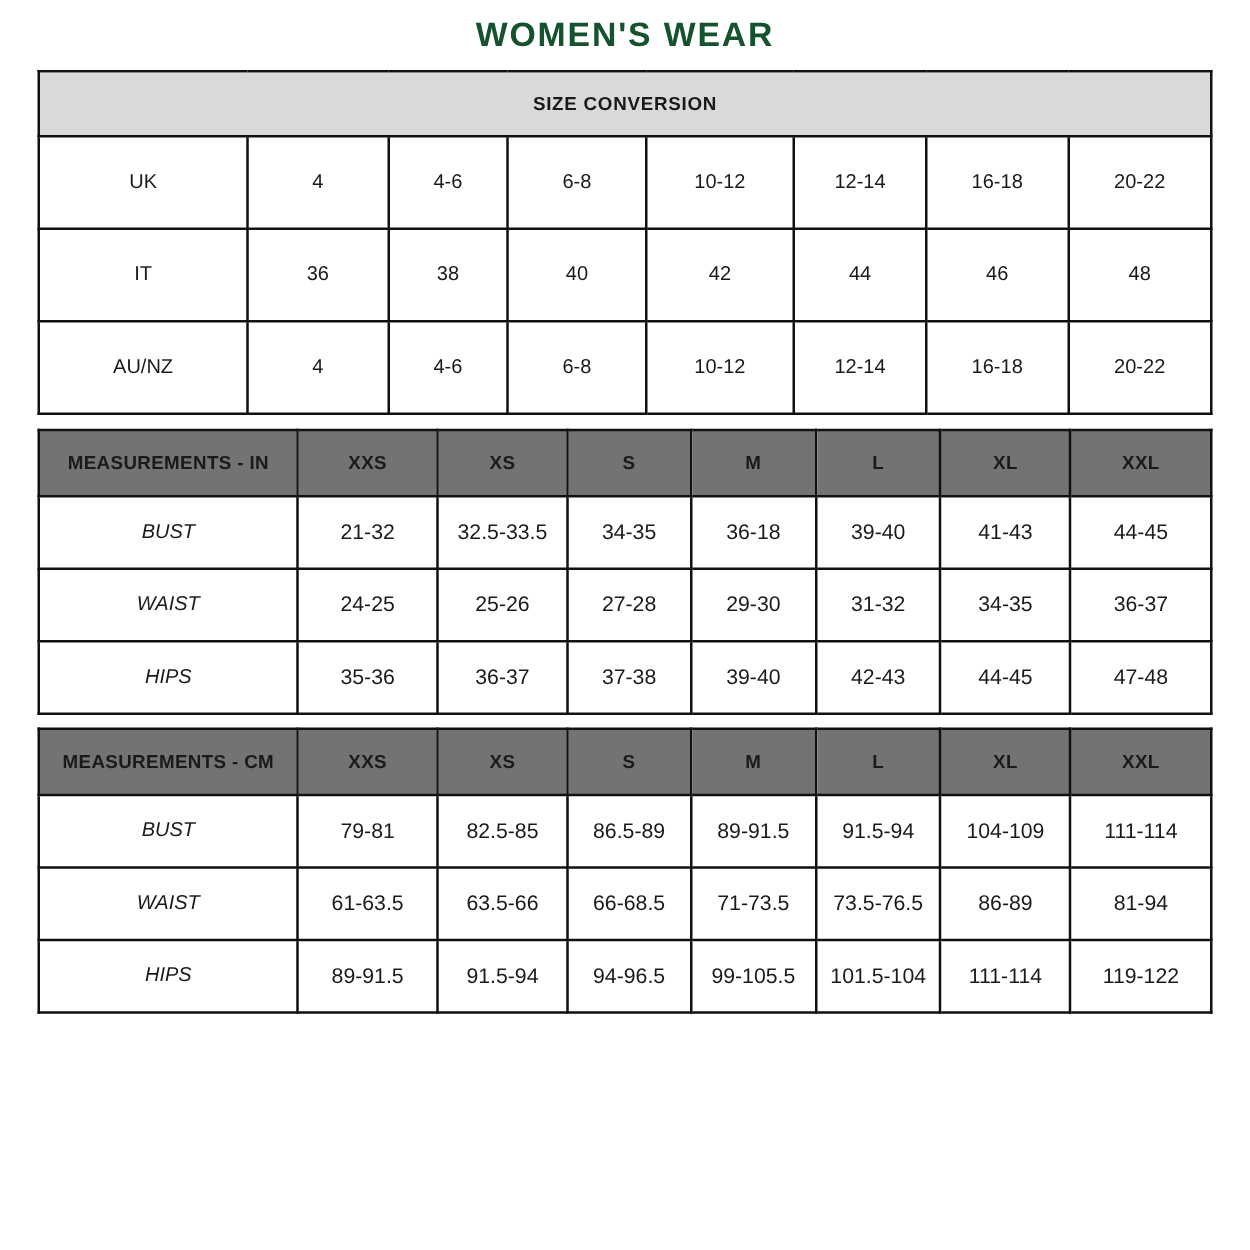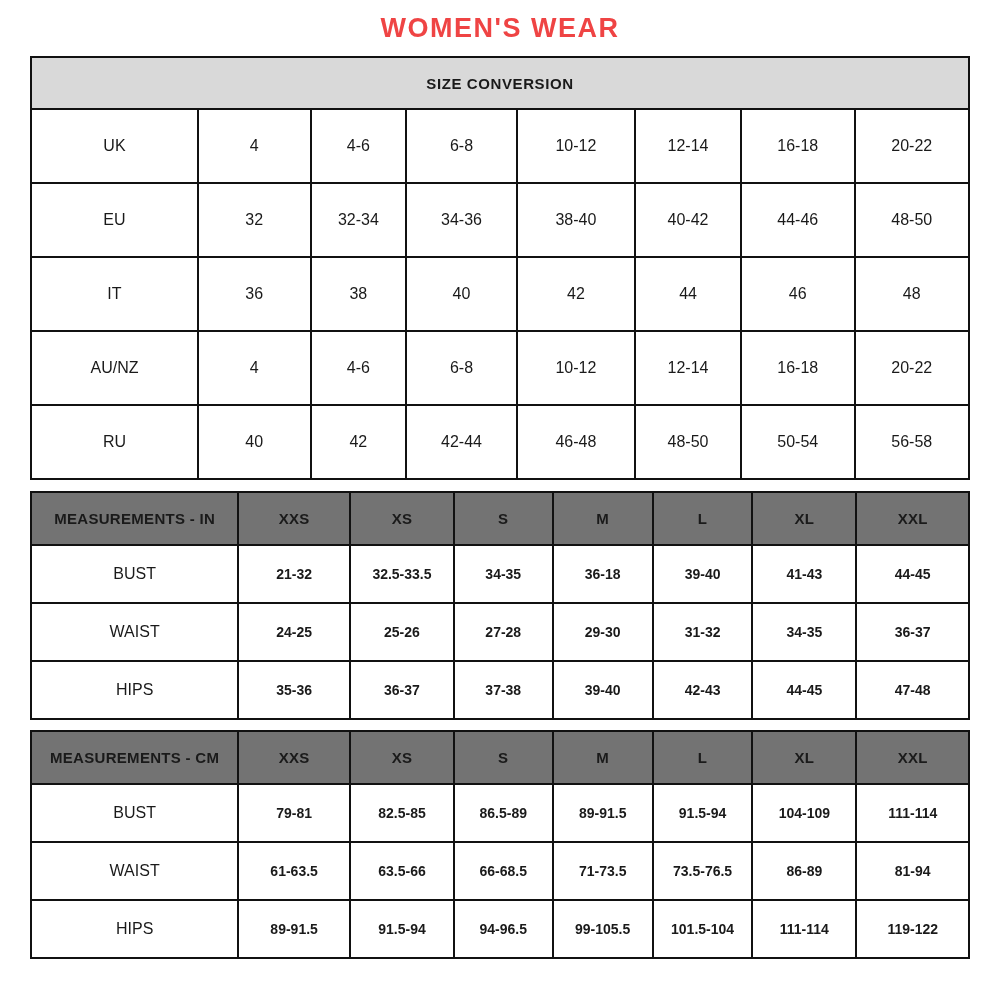--- a/index.html
+++ b/index.html
@@ -11,21 +11,21 @@
   }
   .page { padding: 13px 30px 0 30px; }
 
   .title {
     text-align: center;
     font-size: 27px;
     font-weight: 700;
     letter-spacing: 1.5px;
     line-height: 30px;
     margin-bottom: 13px;
-    color: #ef4444;
+    color: #14532d;
   }
 
   table.tbl {
     width: 100%;
     border-collapse: collapse;
     table-layout: fixed;
     border-radius: 27px;
   }
   .tbl th, .tbl td {
     border: 2px solid #111111;
@@ -62,25 +62,26 @@
     height: 53px;
     background: #737373;
     font-size: 15px;
     font-weight: 700;
     letter-spacing: 0.3px;
   }
   .t2 .rowlabel, .t3 .rowlabel {
     height: 58px;
     font-size: 16px;
     font-weight: 400;
+    font-style: italic;
   }
   .t2 td, .t3 td {
     height: 58px;
-    font-size: 14px;
-    font-weight: 700;
+    font-size: 17px;
+    font-weight: 400;
   }
 </style>
 </head>
 <body>
 
 <div class="page">
 
   <h1 class="title">WOMEN'S WEAR</h1>
 
   <table class="tbl t1">
@@ -104,58 +105,38 @@
           <th class="rowlabel">UK</th>
           <td>4</td>
           <td>4-6</td>
           <td>6-8</td>
           <td>10-12</td>
           <td>12-14</td>
           <td>16-18</td>
           <td>20-22</td>
         </tr>
         <tr>
-          <th class="rowlabel">EU</th>
-          <td>32</td>
-          <td>32-34</td>
-          <td>34-36</td>
-          <td>38-40</td>
-          <td>40-42</td>
-          <td>44-46</td>
-          <td>48-50</td>
-        </tr>
-        <tr>
           <th class="rowlabel">IT</th>
           <td>36</td>
           <td>38</td>
           <td>40</td>
           <td>42</td>
           <td>44</td>
           <td>46</td>
           <td>48</td>
         </tr>
         <tr>
           <th class="rowlabel">AU/NZ</th>
           <td>4</td>
           <td>4-6</td>
           <td>6-8</td>
           <td>10-12</td>
           <td>12-14</td>
           <td>16-18</td>
           <td>20-22</td>
-        </tr>
-        <tr>
-          <th class="rowlabel">RU</th>
-          <td>40</td>
-          <td>42</td>
-          <td>42-44</td>
-          <td>46-48</td>
-          <td>48-50</td>
-          <td>50-54</td>
-          <td>56-58</td>
         </tr>
       </tbody>
   </table>
 
   <table class="tbl t2">
     <colgroup>
       <col style="width:22.1%">
         <col style="width:11.9%">
         <col style="width:11.1%">
         <col style="width:10.5%">

